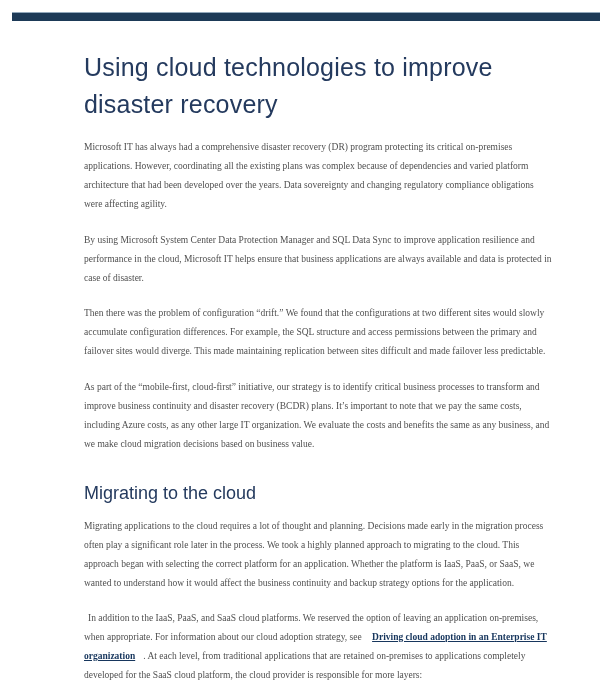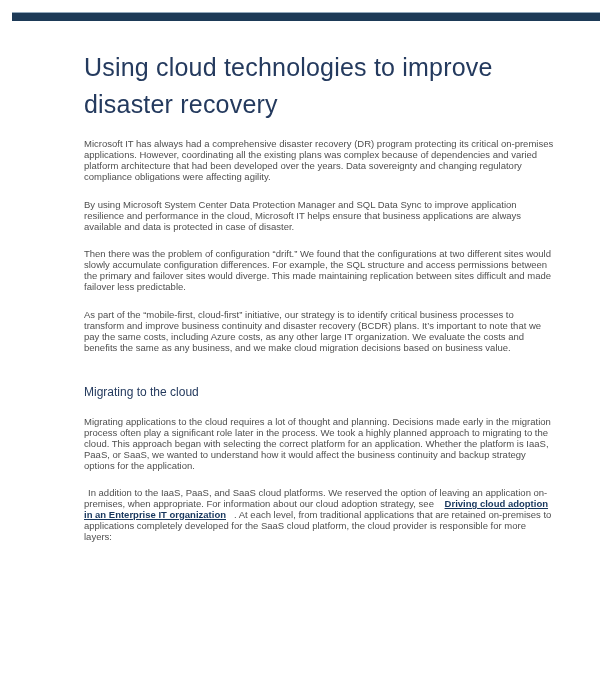--- a/index.html
+++ b/index.html
@@ -31,27 +31,28 @@
     font-size: 25px;
     font-weight: 300;
     line-height: 37px;
     letter-spacing: 0.2px;
     margin-bottom: 7px;
     max-width: 420px;
   }
   .body-text {
     color: #4f4f4f;
     font-size: 9.5px;
-    line-height: 11px;
+    line-height: 19px;
     margin-bottom: 8.5px;
     max-width: 479px;
+    font-family: Liberation Serif, serif;
   }
   .section-heading {
     color: #243a5e;
-    font-size: 12px;
+    font-size: 18px;
     font-weight: 300;
     line-height: 24px;
     margin-top: 19px;
     margin-bottom: 4px;
   }
   .doc-link {
     color: #17365d;
     font-weight: 600;
     text-decoration: underline;
     cursor: pointer;

